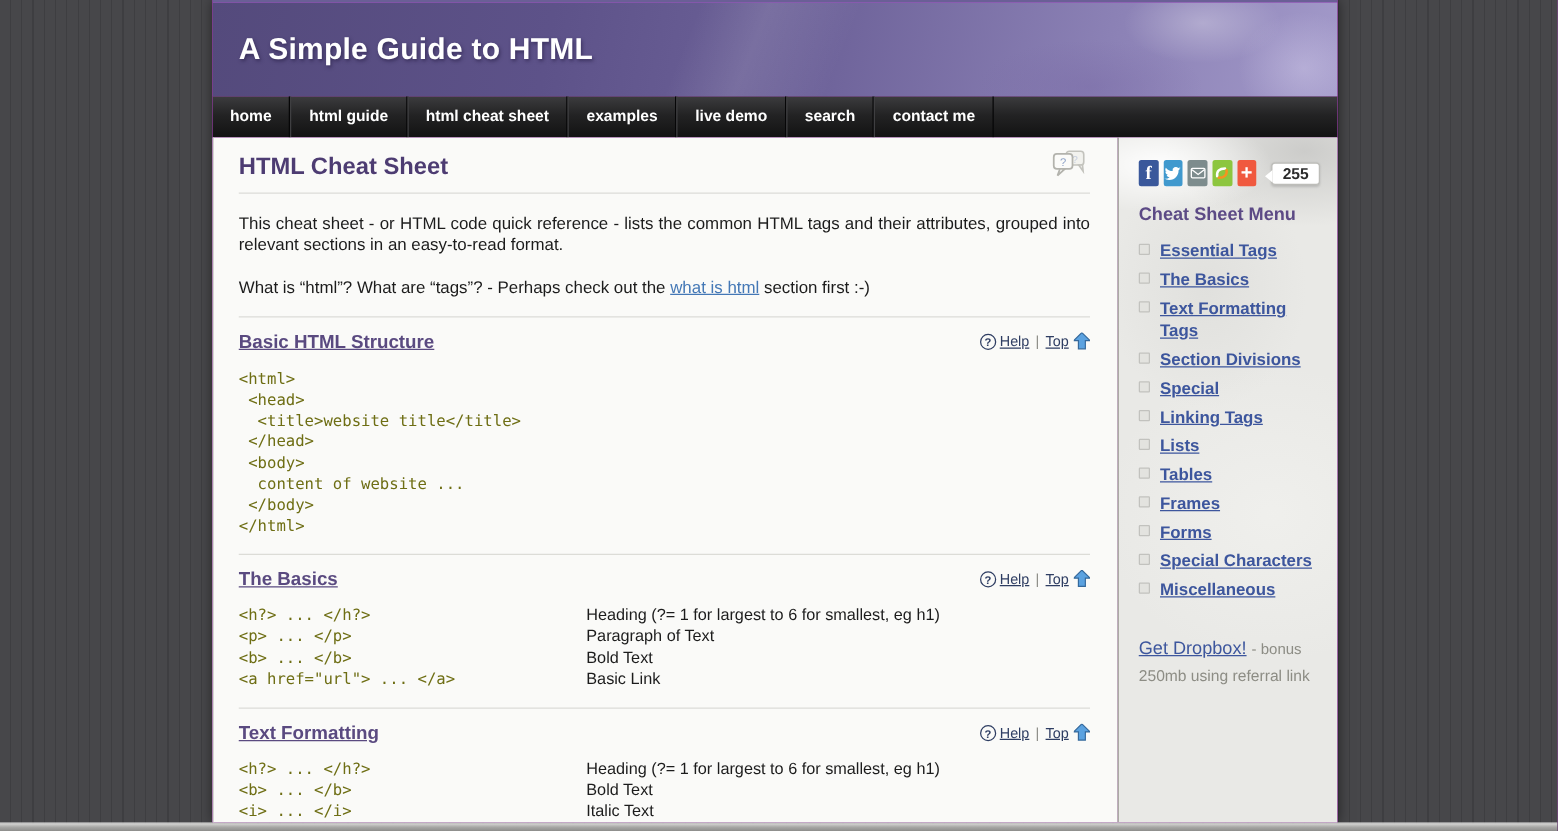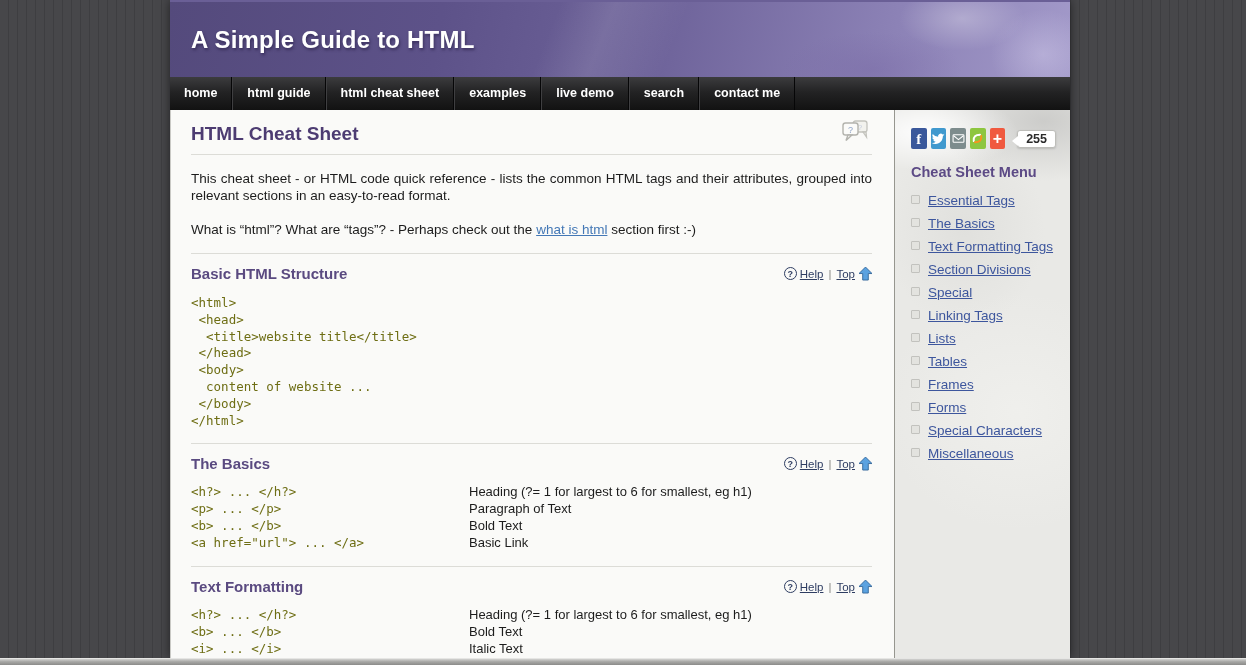--- a/index.html
+++ b/index.html
@@ -61,21 +61,21 @@
 
   .intro p { font-size:13.5px; color:#1c1c1c; line-height:17px; text-align:justify; }
   .intro .p1 { margin-top:15px; }
   .intro .p2 { margin-top:17px; margin-bottom:15px; text-align:left; }
   a.inline-link { color:#4478b6; text-decoration:underline; }
 
   hr.sec-rule { border:none; border-top:1px solid #dcdcd7; margin:0; }
 
   .section { padding-top:11px; }
   .sec-head { display:flex; align-items:center; justify-content:space-between; }
-  .sec-head h2 { color:#5a4a80; font-size:15px; font-weight:bold; }
+  .sec-head h2 { color:#5a4a80; font-size:15px; font-weight:bold;text-decoration:underline; }
   .sec-links { display:flex; align-items:center; font-size:11.5px; white-space:nowrap; }
   .help-circle {
     display:inline-flex; align-items:center; justify-content:center;
     width:13px; height:13px; border:1px solid #2e3d62; border-radius:50%;
     color:#2e3d62; font-size:9px; font-weight:bold; margin-right:3px;
   }
   .sec-links a { color:#2e3d62; }
   .sec-links .sep { color:#8b8b86; margin:0 5px; }
   .top-arrow { margin-left:4px; position:relative; top:1px; }
 
@@ -120,21 +120,21 @@
     position:relative; margin-left:8px; background:#fff; border:1px solid #bdbdb9;
     border-radius:3px; padding:1px 8px; font-size:12.5px; font-weight:bold; color:#2b2b2b;
     box-shadow:0 1px 2px rgba(0,0,0,.15);
   }
   .share-count::before {
     content:""; position:absolute; left:-6px; top:5px;
     border-top:5px solid transparent; border-bottom:5px solid transparent;
     border-right:6px solid #fff;
   }
   .menu-title { color:#5c4a85; font-size:14.5px; font-weight:bold; margin:15px 0 12px; }
-  .menu-list { list-style:none; }
+  .menu-list { list-style:none;font-weight:bold; }
   .menu-list li { display:flex; margin-bottom:5px; }
   .bullet-box {
     flex:0 0 9px; width:9px; height:9px; margin:3px 8px 0 0;
     background:#e3e3df; border:1px solid #c2c2be; border-radius:1px;
   }
   .menu-list a { color:#3d569d; font-size:13.5px; text-decoration:underline; line-height:18px; display:block; max-width:128px; }
   .dropbox { margin-top:29px; }
   .dropbox .link { color:#3d569d; font-size:14.5px; text-decoration:underline; }
   .dropbox .suffix { color:#8d8d85; font-size:12px; margin-left:4px; }
   .dropbox .line2 { color:#8d8d85; font-size:12.5px; margin-top:6px; }
@@ -368,17 +368,21 @@
         <li>
             <span class="bullet-box"></span>
             <a href="#">Special Characters</a>
           </li>
         <li>
             <span class="bullet-box"></span>
             <a href="#">Miscellaneous</a>
           </li>
       </ul>
 
+      <div class="dropbox">
+        <a href="#" class="link">Get Dropbox!</a><span class="suffix">- bonus</span>
+        <div class="line2">250mb using referral link</div>
+      </div>
     </div>
   </div>
 </div>
 
 <div class="bottom-strip"></div>
 
 </body></html>

